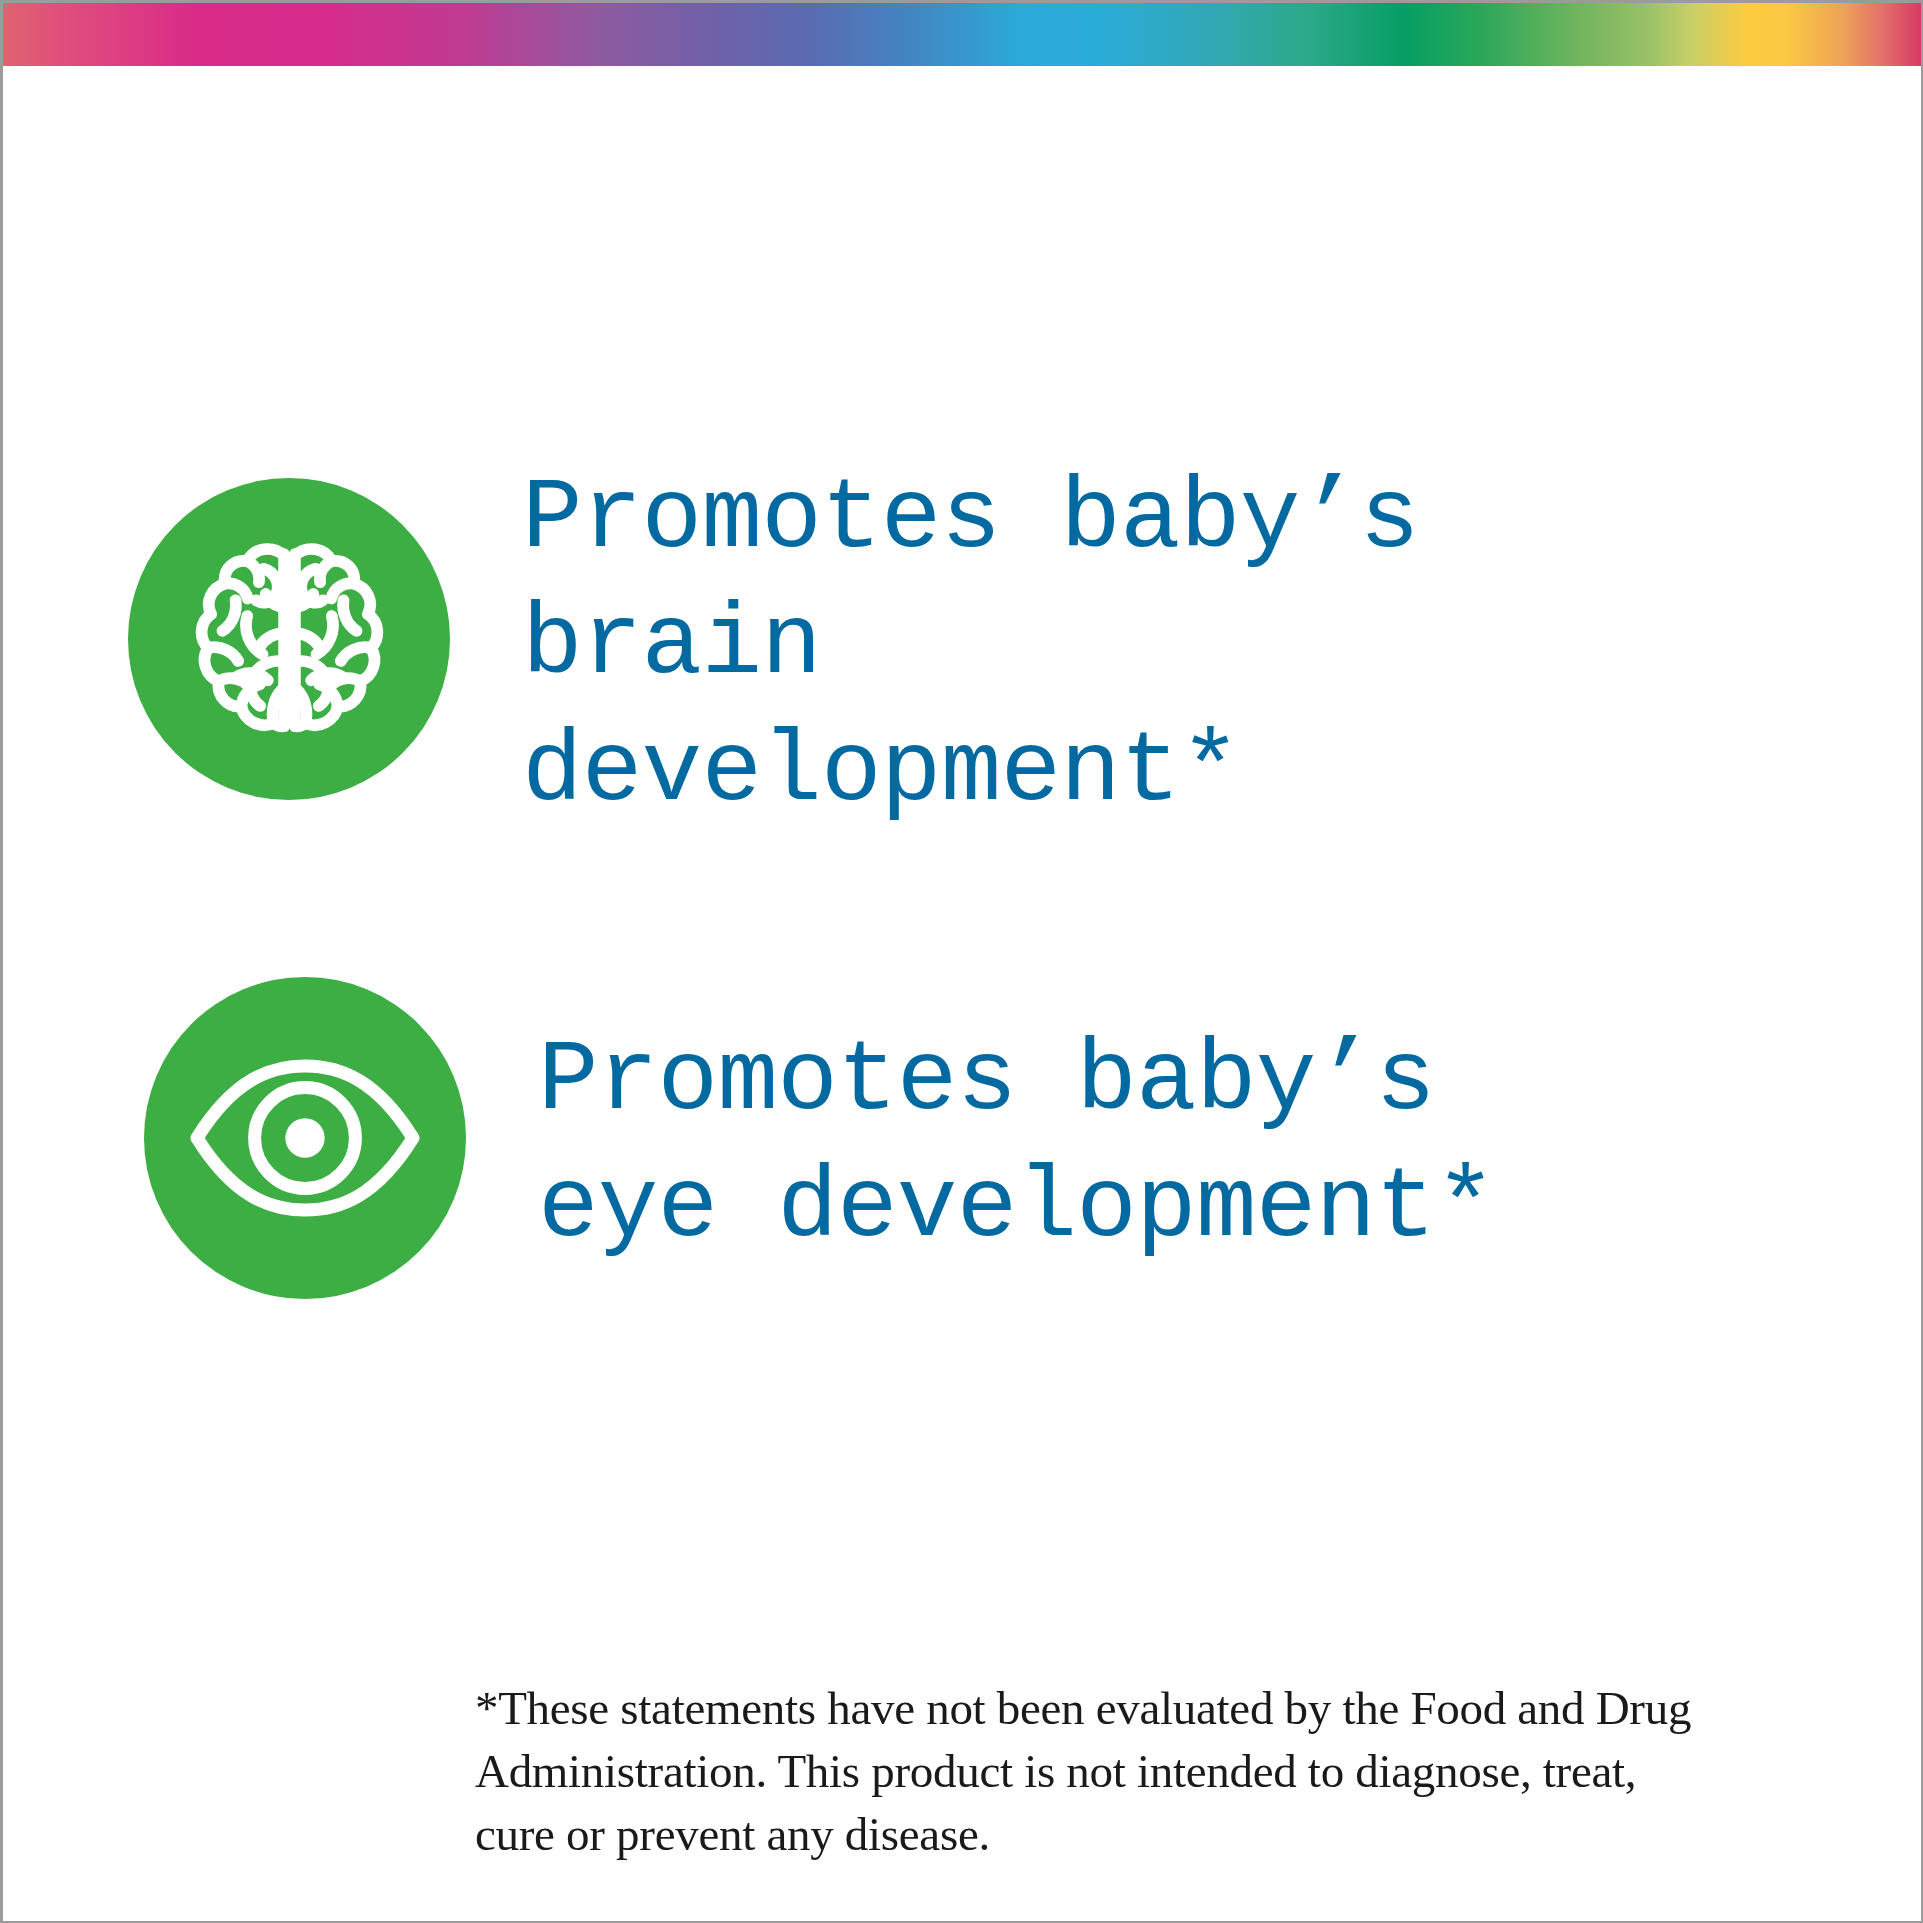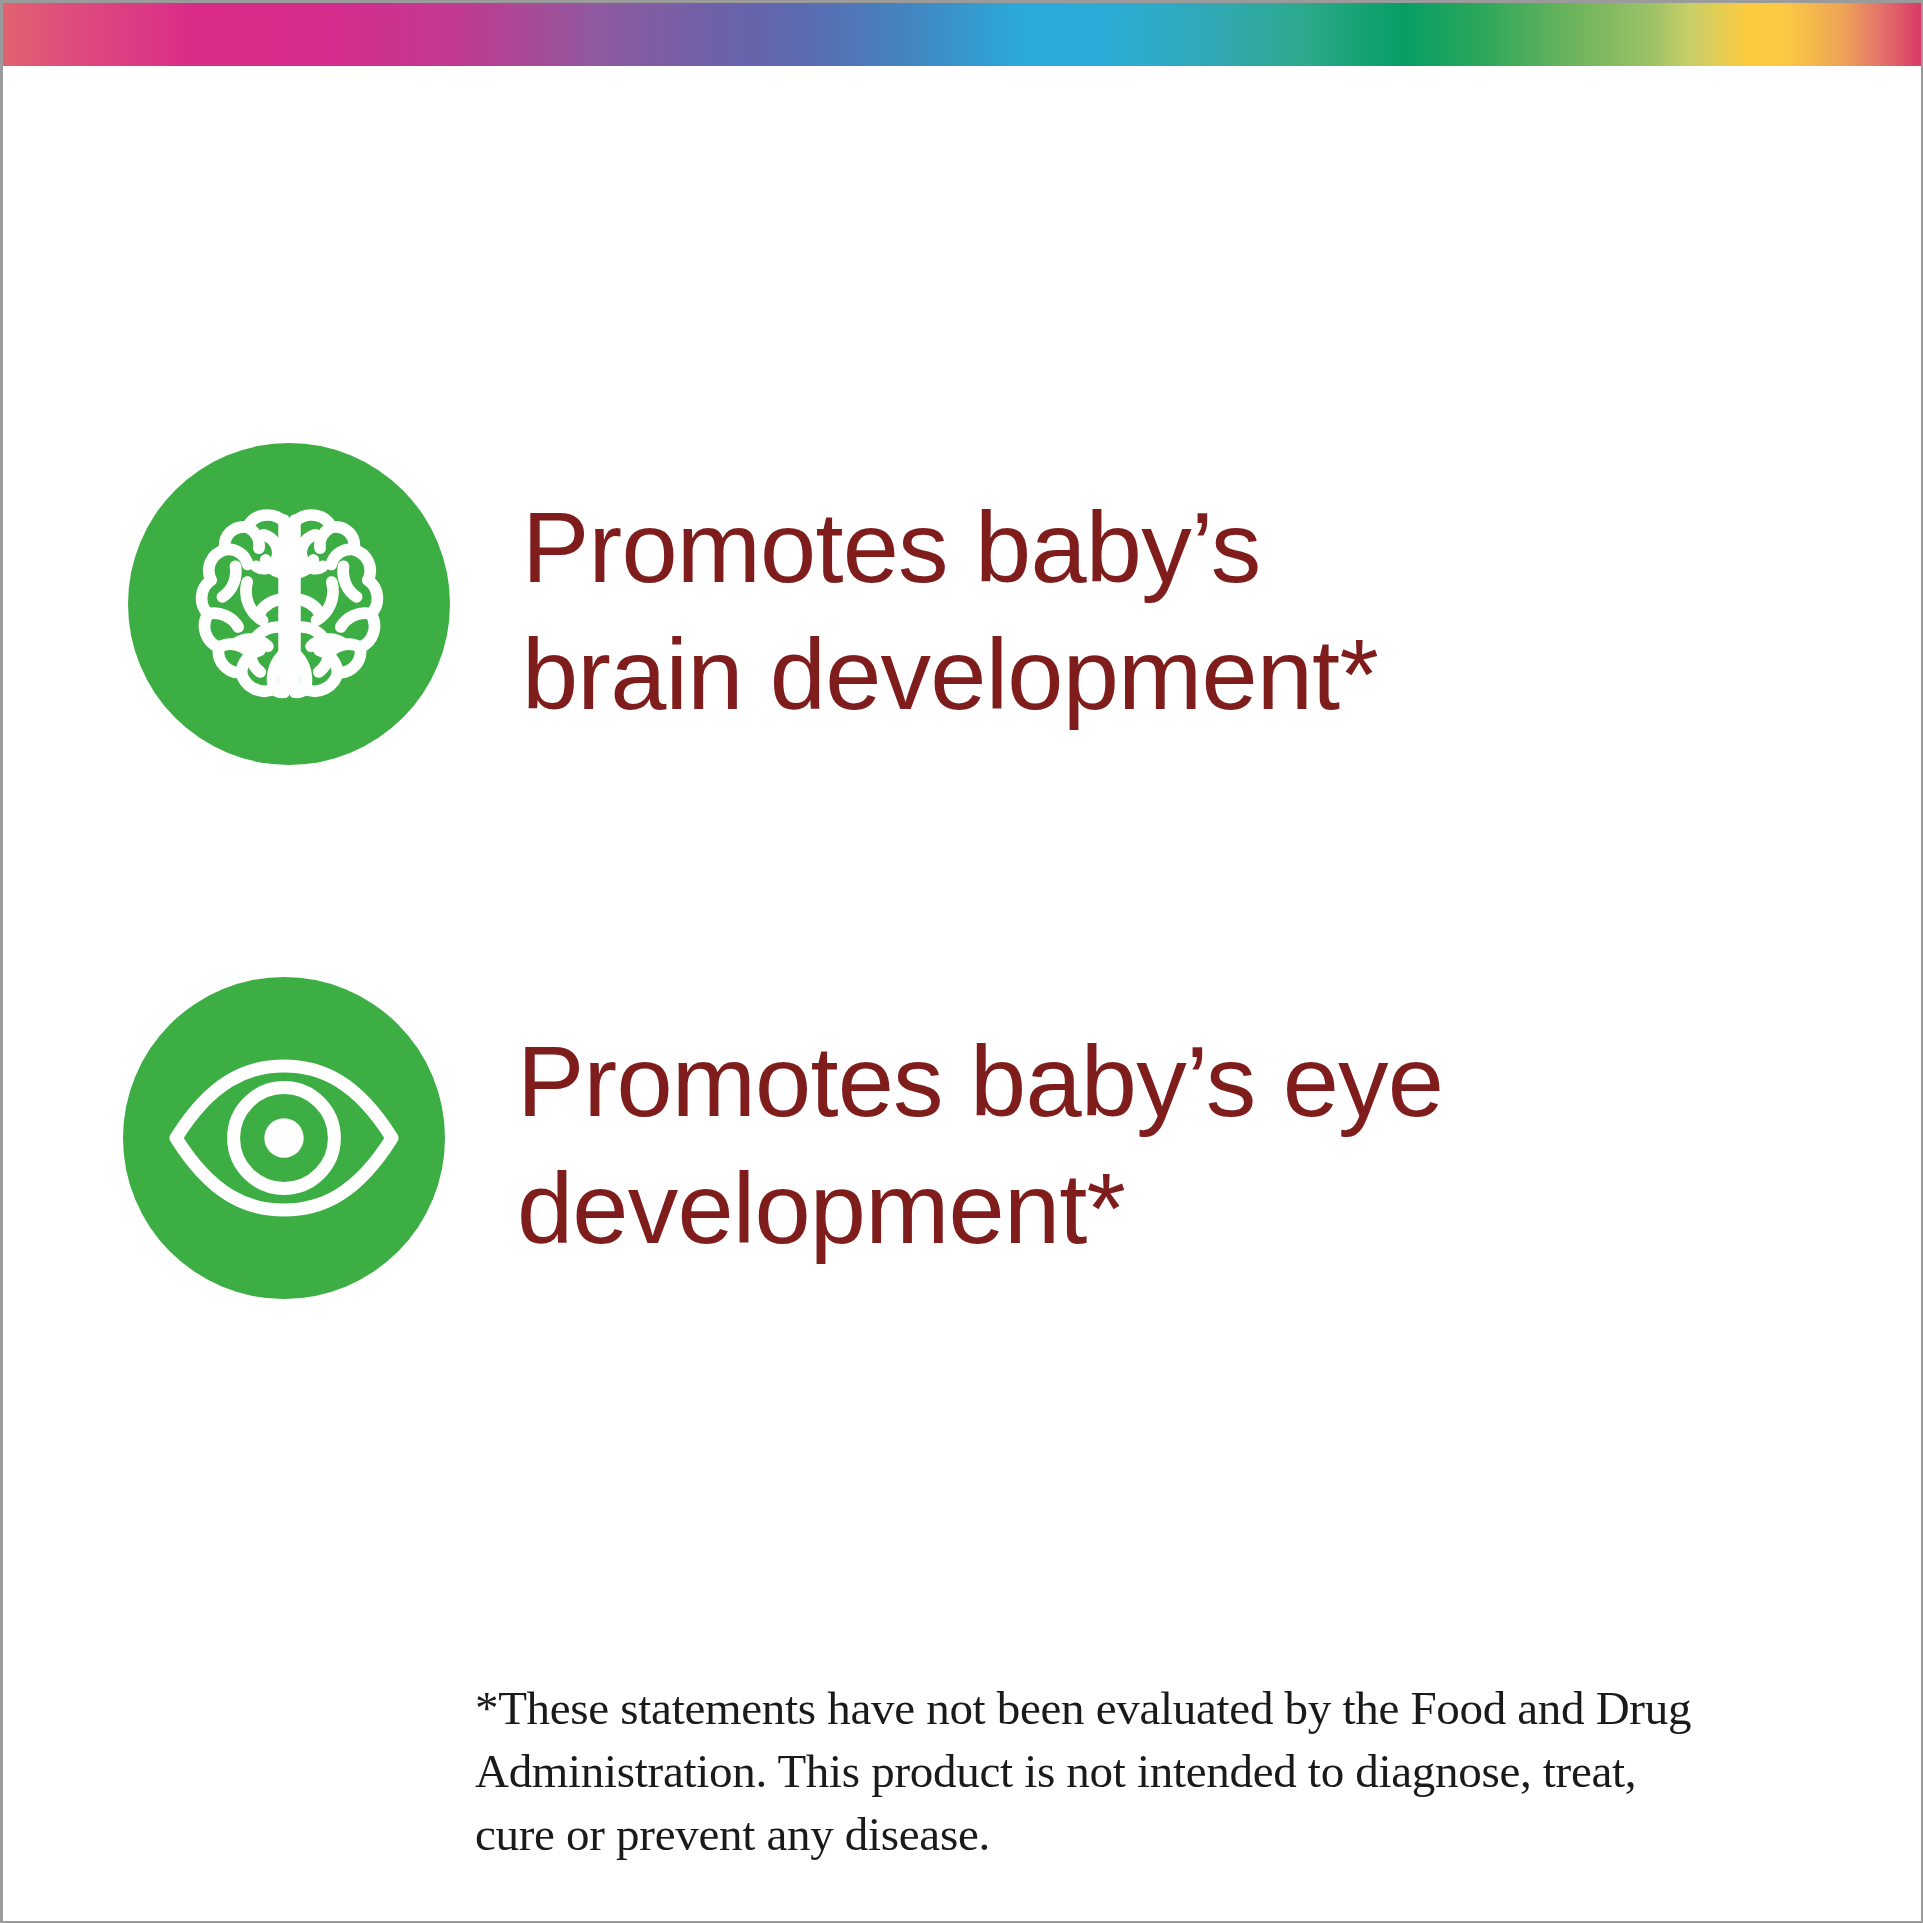--- a/index.html
+++ b/index.html
@@ -58,40 +58,40 @@
     );
   }
 
   
   .benefit-row {
     position: absolute;
     display: flex;
     align-items: center;
   }
   #benefit-row-0 { left: 125px; top: 440px; }
-  #benefit-row-1 { left: 120px; top: 974px; }
+  #benefit-row-1 { left: 141px; top: 974px; }
 
   .icon-circle {
     flex: 0 0 auto;
     width: 322px;
     height: 322px;
     border-radius: 50%;
     display: flex;
     align-items: center;
     justify-content: center;
   }
   .icon-circle svg { display: block; }
 
   .benefit-text {
     margin-left: 72px;
-    font-family: Liberation Sans, sans-serif;
+    font-family: Liberation Mono, monospace;
     font-size: 101px;
     line-height: 1.25;
     font-weight: 400;
-    color: #7f1d1d;
+    color: #0369a1;
     letter-spacing: -0.8px;
     white-space: pre-line;
     max-width: 977px;
     margin-top: 13px;
   }
 
   
   #disclaimer {
     position: absolute;
     left: 472px;

